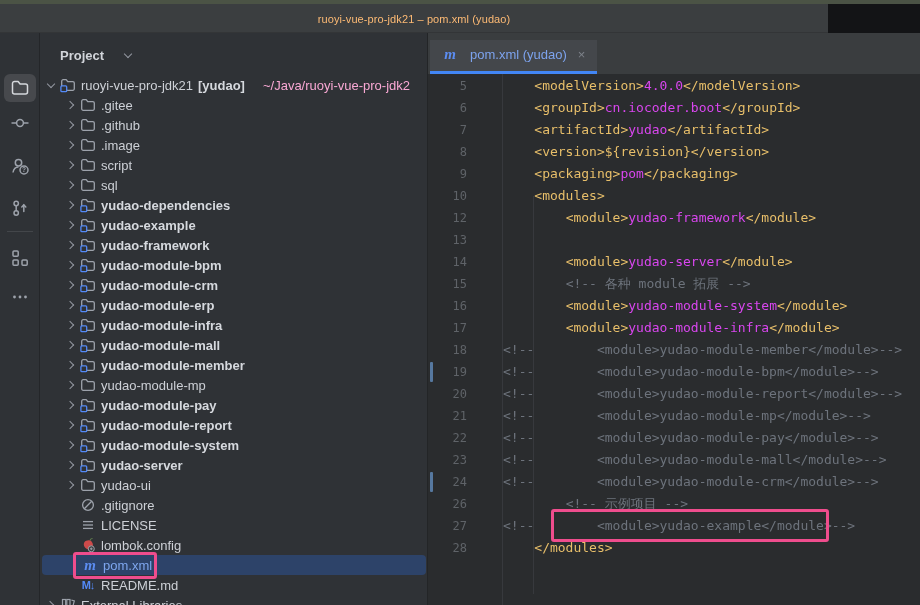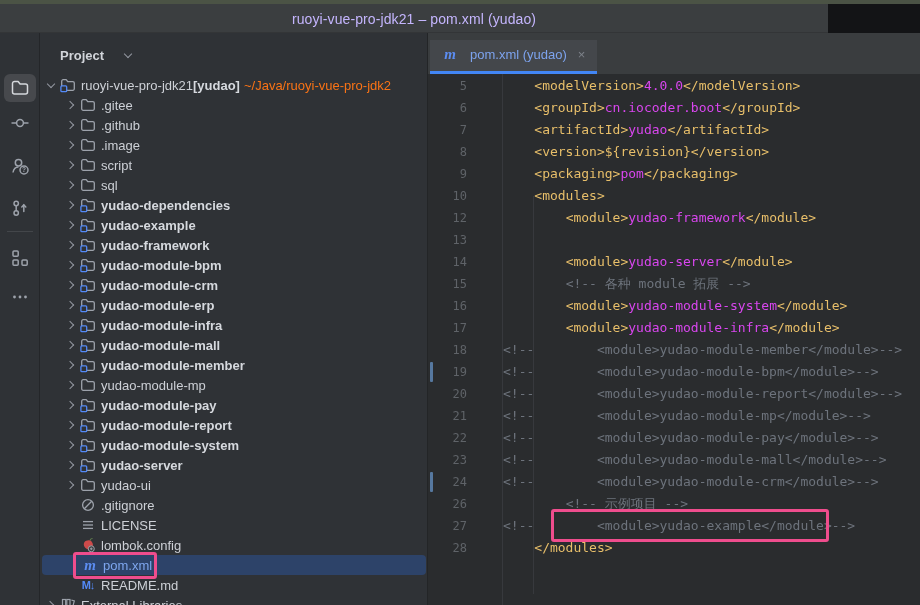--- a/index.html
+++ b/index.html
@@ -7,21 +7,21 @@
   body {
     position:relative; overflow:hidden;
     background:#2a2c2e;
     font-family:"Liberation Sans", sans-serif;
     -webkit-font-smoothing:antialiased;
   }
   
   .top-sliver { position:absolute; left:0; top:0; width:920px; height:4px; background:#4b5345; }
   .titlebar { position:absolute; left:0; top:4px; width:920px; height:29px; background:#3b3e40; border-bottom:1px solid #333537; }
   .titlebar-inner { position:absolute; left:0; top:0; width:828px; height:29px; display:flex; align-items:center; justify-content:center; }
-  .titlebar-title { font-size:14px; color:#c4b5fd; letter-spacing:.1px; }
+  .titlebar-title { font-size:11px; color:#fdba74; letter-spacing:.1px; }
   .titlebar-dark { position:absolute; left:828px; top:4px; width:92px; height:29px; background:#131416; }
 
   
   .toolstrip { position:absolute; left:0; top:33px; width:40px; height:572px; background:#2f3236; border-right:1px solid #242629; }
   .tool-btn { position:absolute; left:4px; width:32px; height:28px; border-radius:6px; display:flex; align-items:center; justify-content:center; }
   .tool-btn.selected { background:#47494d; }
   .tool-btn svg { display:block; }
   .strip-divider { position:absolute; left:7px; width:26px; height:1px; background:#43464a; }
 
   
@@ -30,21 +30,21 @@
   .panel-header-label { font-size:13px; font-weight:700; color:#d2d5da; }
   .tree { position:absolute; left:0; top:42px; width:388px; }
   .tree-row { display:flex; align-items:center; height:20px; white-space:nowrap; overflow:hidden; font-size:13px; color:#cdd0d6; position:relative; }
   .tree-row.selected { background:#2d4369; border-radius:4px; margin:0 2px; }
   .chev-slot { width:18px; height:20px; flex:none; display:flex; align-items:center; justify-content:center; }
   .chev { width:6px; height:6px; border-right:1.6px solid #9397a0; border-bottom:1.6px solid #9397a0; }
   .chev.r { transform:rotate(-45deg); margin-left:-2px; }
   .chev.d { transform:rotate(45deg); margin-top:-2px; }
   .tree-icon { width:16px; height:16px; flex:none; margin-right:5px; display:flex; align-items:center; justify-content:center; }
   .lbl-bold { font-weight:700; color:#d6d9de; }
-  .lbl-path { color:#f97316; margin-left:4px; }
+  .lbl-path { color:#f9a8d4; margin-left:18px; }
   .lbl-blue { color:#7ea6ee; }
   .mvn { font-family:"Liberation Serif", serif; font-style:italic; font-weight:700; font-size:15px; color:#5c8df2; line-height:14px; }
   .md-ic { font-weight:700; font-size:11px; color:#548af7; letter-spacing:-1px; }
 
   
   .editor-col { position:absolute; left:428px; top:33px; width:492px; height:572px; }
   .tabbar { position:absolute; left:0; top:0; width:492px; height:41px; background:#3a3d3f; }
   .tab { position:absolute; left:2px; top:7px; height:34px; background:#44474b; border-bottom:3px solid #4286f5; display:flex; align-items:center; padding:0 12px 3px 12px; gap:7px; }
   .tab-label { font-size:13px; color:#7da3ee; }
   .tab-close { font-size:13px; color:#7d828a; margin-left:4px; cursor:default; }
@@ -146,21 +146,21 @@
         <span class="chev-slot">
           <span class="chev d"></span>
         </span>
         <span class="tree-icon">
           <svg width="16" height="16" viewBox="0 0 16 16" fill="none" stroke-linejoin="round">
             <path d="M1.7 4.2a1.5 1.5 0 0 1 1.5-1.5h3l1.5 1.9h5.1a1.5 1.5 0 0 1 1.5 1.5v5.7a1.5 1.5 0 0 1-1.5 1.5H3.2a1.5 1.5 0 0 1-1.5-1.5z" stroke="#9da2ab" stroke-width="1.3"></path>
             <rect x="0.9" y="8.9" width="5.8" height="5.8" rx="1" fill="#2f3236" stroke="#548af7" stroke-width="1.3"></rect>
           </svg>
         </span>
         <span>ruoyi-vue-pro-jdk21</span>
-        <span class="lbl-bold" style="">[yudao]</span>
+        <span class="lbl-bold" style="margin-left: 5px;">[yudao]</span>
         <span class="lbl-path">~/Java/ruoyi-vue-pro-jdk2</span>
       </div>
       <div class="tree-row" style="padding-left: 22px;">
         <span class="chev-slot">
           <span class="chev r"></span>
         </span>
         <span class="tree-icon">
           <svg width="16" height="16" viewBox="0 0 16 16" fill="none" stroke="#9da2ab" stroke-width="1.3" stroke-linejoin="round">
             <path d="M1.7 4.2a1.5 1.5 0 0 1 1.5-1.5h3l1.5 1.9h5.1a1.5 1.5 0 0 1 1.5 1.5v5.7a1.5 1.5 0 0 1-1.5 1.5H3.2a1.5 1.5 0 0 1-1.5-1.5z"></path>
           </svg>

